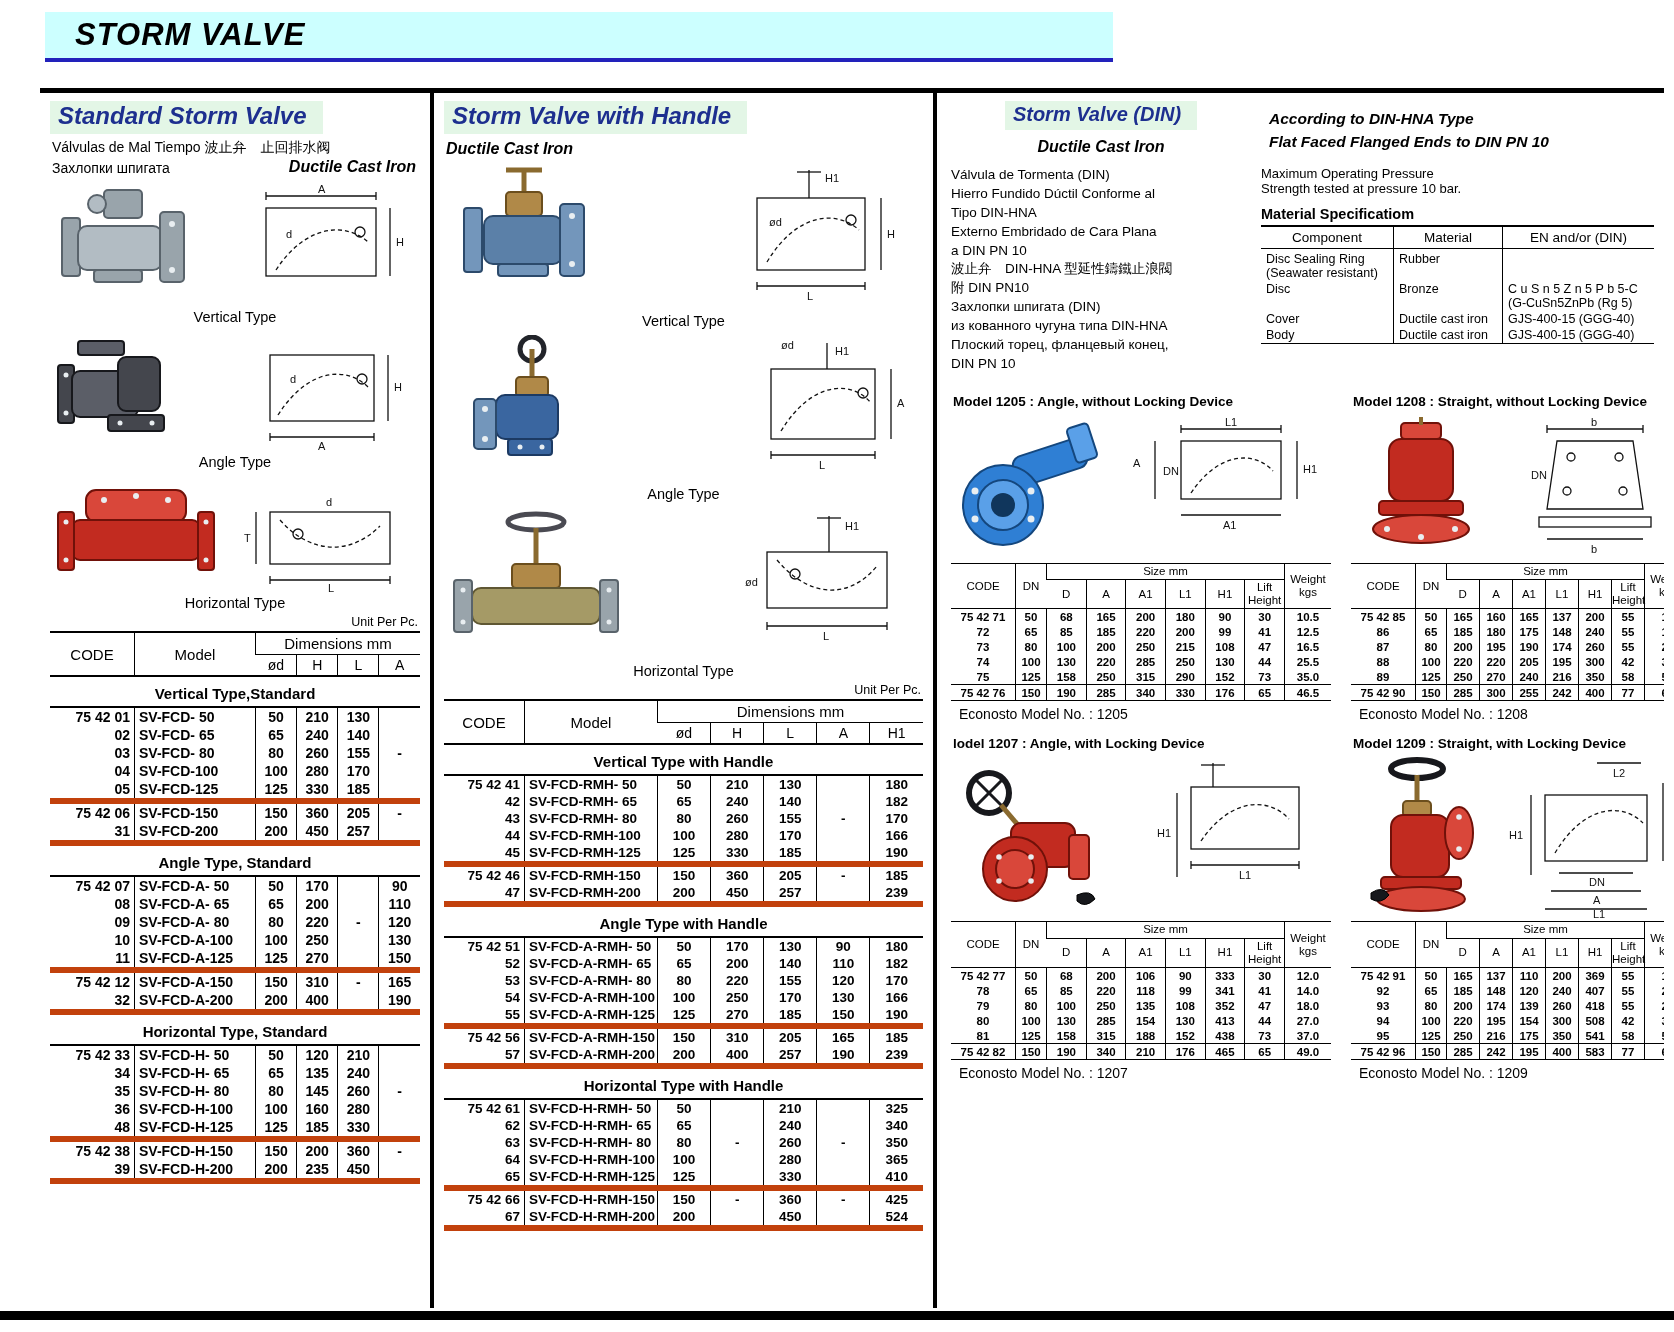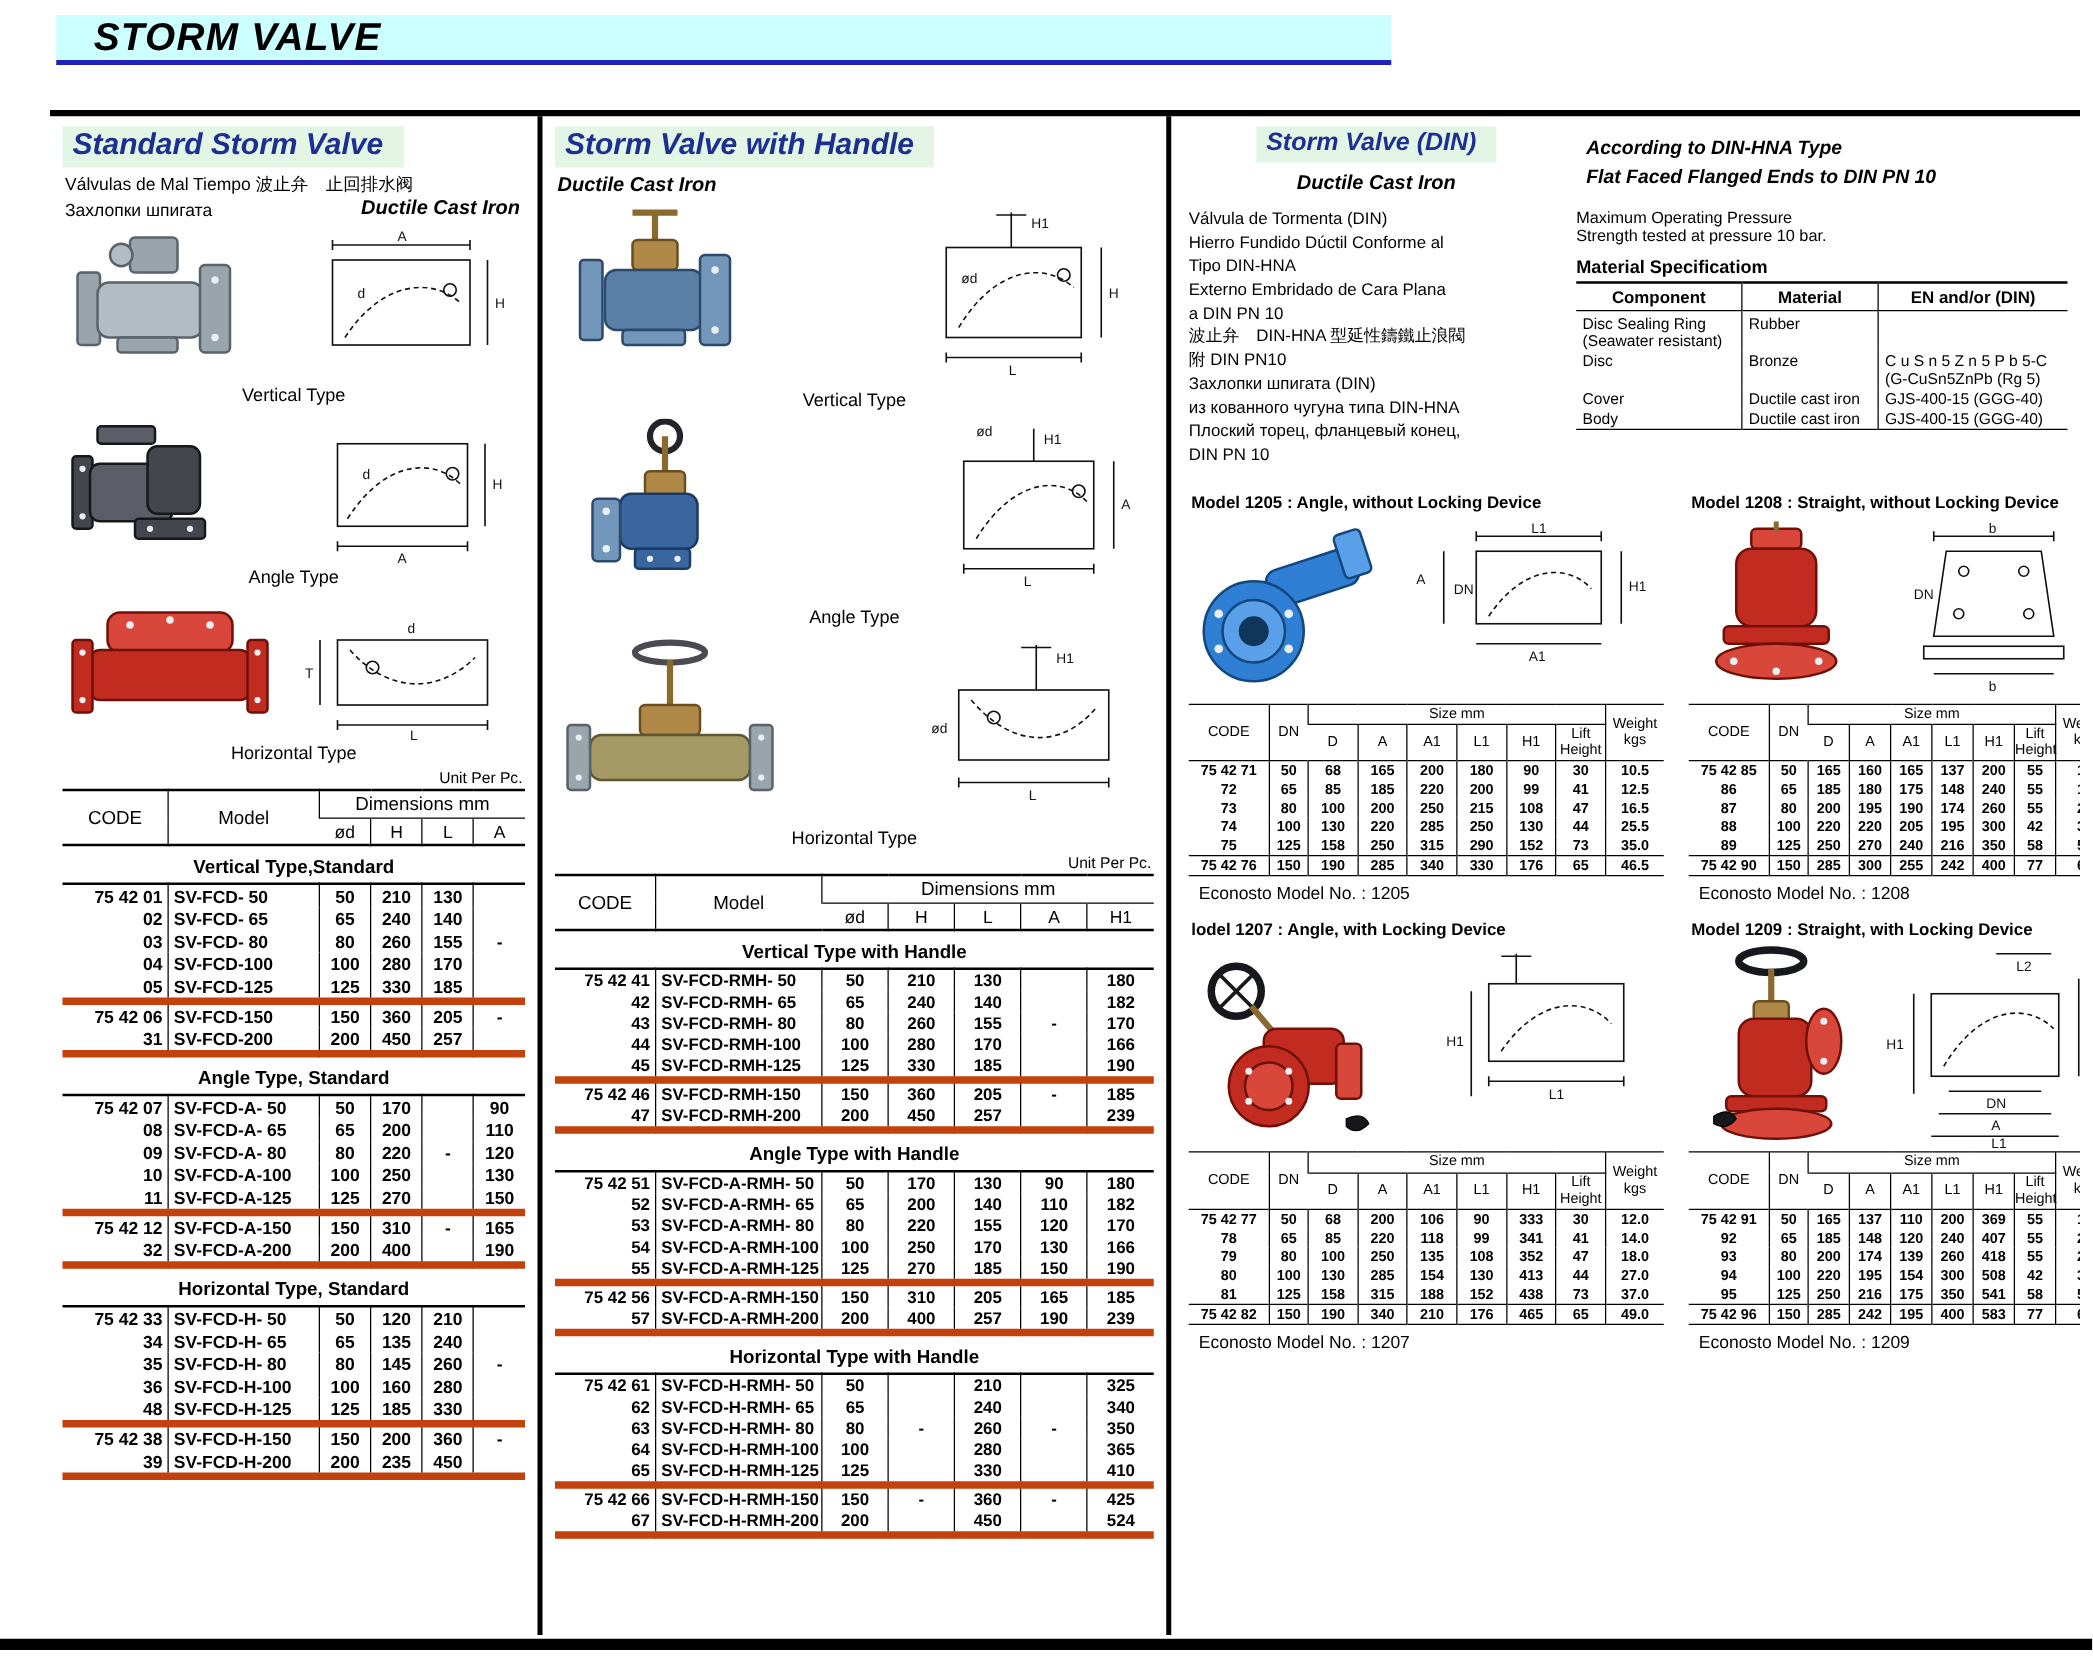--- a/index.html
+++ b/index.html
@@ -1,19 +1,19 @@
 <!DOCTYPE html>
 <html style="--header_bg: #ccffff; --underline_blue: #2222bb; --section_title_bg: #e3f6e6; --title_blue: #1d2f8f; --valve_red: #c22b20; --valve_blue: #2f7fd4; --valve_gray: #99a4ab;"><head>
 <meta charset="utf-8">
 <style>
   html,body{margin:0;padding:0;background:#fff;}
   .page{position:relative;width:1674px;height:1332px;background:#fff;overflow:hidden;
         font-family:"Liberation Sans",sans-serif;color:#000;}
   
-  .main-title-bar{position:absolute;left:45px;top:12px;width:1068px;height:40px;
+  .main-title-bar{position:absolute;left:45px;top:12px;width:1068px;height:50px;
     background:var(--header_bg,#ccffff);display:flex;align-items:center;padding-left:30px;
     border-bottom:4px solid var(--underline_blue,#2222bb);box-sizing:border-box;}
   .main-title-bar h1{margin:0;font-size:31px;font-style:italic;font-weight:bold;letter-spacing:1px;}
   .top-rule{position:absolute;left:40px;right:10px;top:88px;height:5px;background:#000;}
   .bottom-rule{position:absolute;left:0;right:0;bottom:12px;height:9px;background:#000;}
   .columns{position:absolute;left:40px;right:10px;top:93px;bottom:24px;display:flex;}
   .col{box-sizing:border-box;padding:8px 10px 0 10px;overflow:hidden;}
   .col1{width:390px;}
   .col2{width:503px;border-left:4px solid #000;}
   .col3{flex:1;border-left:4px solid #000;padding-left:14px;}
@@ -67,21 +67,21 @@
   .din-head{display:flex;align-items:flex-start;}
   .din-head-left{width:300px;text-align:center;}
   .din-head-left .sec-title{font-size:20px;}
   .din-head-left .mat-label{display:block;margin-top:8px;}
   .din-head-right{flex:1;padding:6px 0 0 18px;font-weight:bold;font-style:italic;font-size:15.5px;line-height:1.5;}
   .din-intro{display:flex;margin-top:10px;}
   .din-intro-left{width:296px;font-size:13.5px;line-height:1.4;}
   .din-intro-right{flex:1;padding-left:14px;font-size:13px;}
   .mat-title{font-weight:bold;font-size:14.5px;margin:10px 0 3px 0;}
   .mat-table{width:100%;font-size:12.5px;}
-  .mat-table th{border-top:2px solid #000;border-bottom:1.5px solid #000;font-weight:bold;font-size:13.5px;padding:3px 2px;}
+  .mat-table th{border-top:2px solid #000;border-bottom:1.5px solid #000;font-weight:normal;font-size:13.5px;padding:3px 2px;}
   .mat-table th+th,.mat-table td+td{border-left:1px solid #000;}
   .mat-table td{padding:1px 5px;vertical-align:top;}
   .mat-table tbody{border-bottom:1.5px solid #000;}
   .mat-table tbody tr:first-child td{padding-top:3px;}
   .pre{white-space:pre-line;}
   .model-grid{display:grid;grid-template-columns:1fr 1fr;column-gap:20px;margin-top:14px;}
   .model-title{font-weight:bold;font-size:13.5px;margin:6px 0 2px 2px;white-space:nowrap;}
   .din-fig{display:flex;align-items:center;justify-content:space-between;height:152px;}
   .din-fig.tall{height:168px;}
   .din-table{width:100%;table-layout:fixed;font-size:11.5px;}

